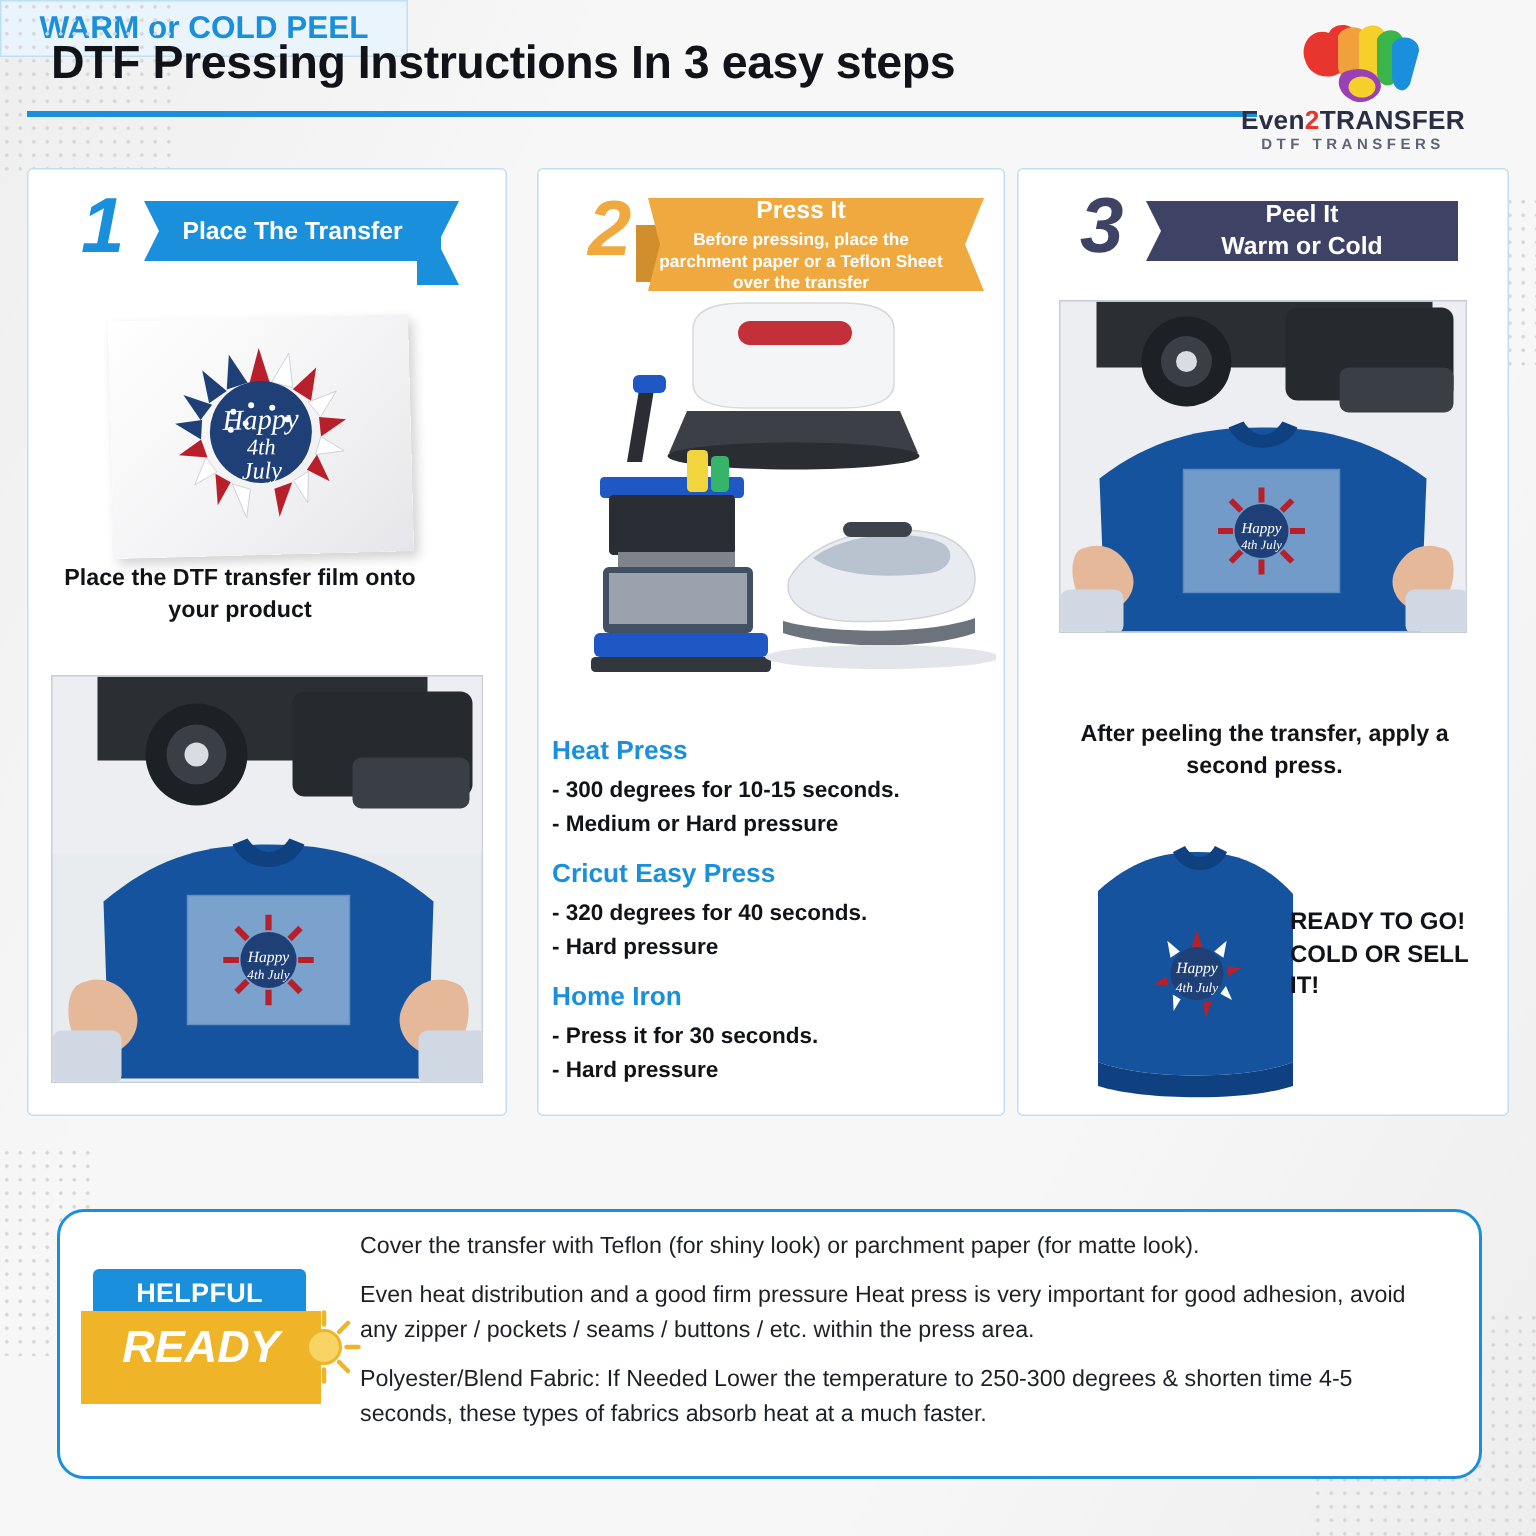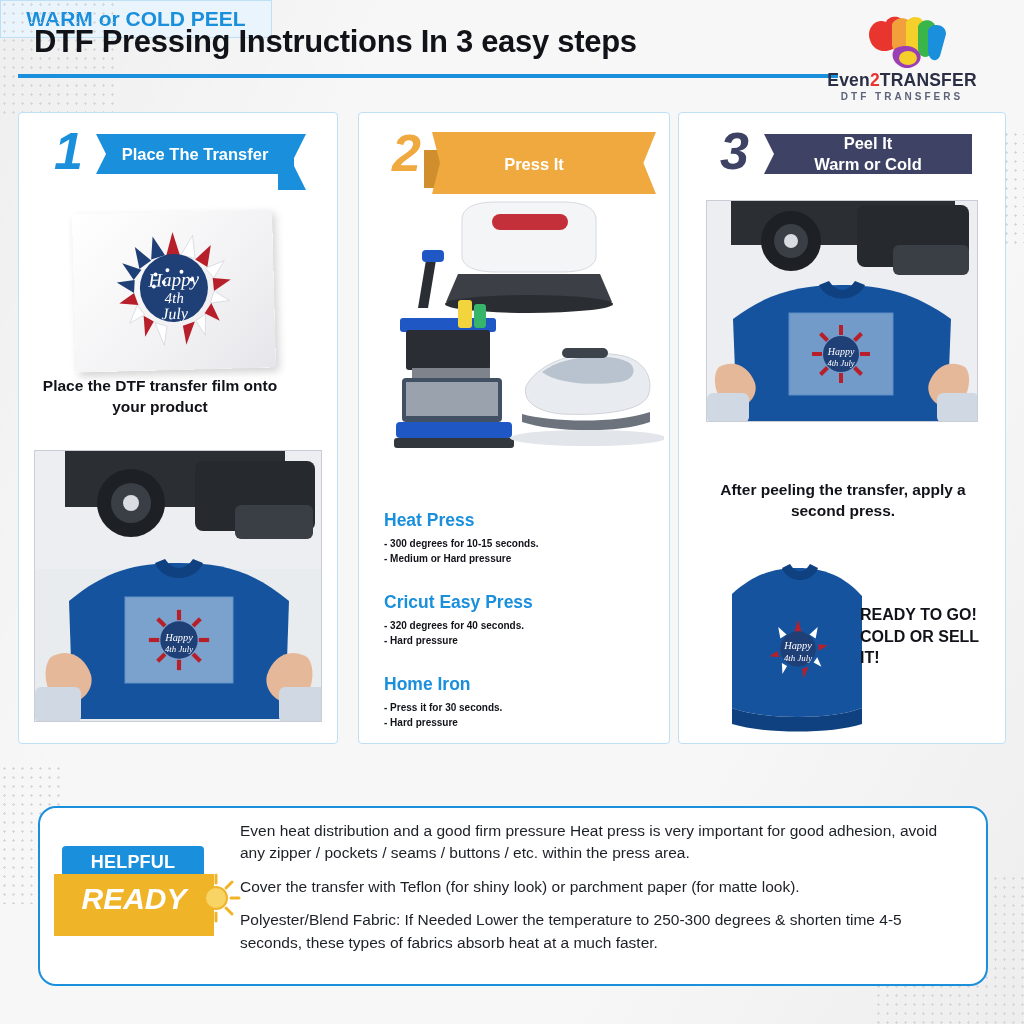--- a/index.html
+++ b/index.html
@@ -160,23 +160,23 @@
   }
   #p3-ready {
     position: absolute; left: 860px; top: 604px; width: 138px;
     font-size: 16px; font-weight: bold; color: #111319; line-height: 1.35;
   }
 
   
   #p2-art { left: 366px; top: 200px; width: 298px; height: 268px; }
 
   
-  .spec { position: absolute; left: 384px; width: 286px; margin-top: 20px; }
+  .spec { position: absolute; left: 368px; width: 286px; }
   .spec h4 { font-size: 17.5px; color: #1a8fdc; font-weight: bold; margin-bottom: 5px; }
-  .spec p { font-size: 10px; color: #111319; font-weight: bold; line-height: 1.5; }
+  .spec p { font-size: 15px; color: #111319; font-weight: bold; line-height: 1.5; }
   #spec1 { top: 490px; }
   #spec2 { top: 572px; }
   #spec3 { top: 654px; }
 
   
   #tips {
     position: absolute; left: 38px; top: 806px; width: 950px; height: 180px;
     background: #ffffff; border: 2px solid #1a8fdc; border-radius: 18px;
   }
   #tipsbadge { position: absolute; left: 54px; top: 834px; width: 176px; height: 132px; }
@@ -320,20 +320,21 @@
     </svg>
   </div>
 
   <div class="panel" id="panel2"></div>
 
   <div class="stepnum" id="s2num">2</div>
   <div id="s2tailL"></div>
   <div id="s2tailR"></div>
   <div class="ribbon" id="s2ribbon">
     <div class="rtitle">Press It</div>
+    <div class="rsub">Before pressing, place the parchment paper or a Teflon Sheet over the transfer</div>
   </div>
 
   <div class="imgcard" id="p2-art">
     <svg viewBox="0 0 298 268" width="298" height="268">
       <rect width="298" height="268" fill="#ffffff"></rect>
 
       <g>
         <path d="M96 20 C96 8, 108 2, 130 2 H196 C218 2, 230 8, 230 20 V56 C230 66, 218 72, 196 72 H130 C108 72, 96 66, 96 56 Z" fill="#f4f5f7" stroke="#d6d9de"></path>
         <rect x="126" y="14" width="76" height="16" rx="8" fill="#c4303a"></rect>
         <path d="M92 74 H234 L246 102 H80 Z" fill="#3c3f45"></path>
@@ -469,18 +470,18 @@
         <line x1="10" y1="10" x2="16" y2="16"></line>
           <line x1="36" y1="36" x2="42" y2="42"></line>
         <line x1="42" y1="10" x2="36" y2="16"></line>
           <line x1="16" y1="36" x2="10" y2="42"></line>
       </g>
       <circle cx="26" cy="26" r="11" fill="#f7d463" stroke="#f0b429" stroke-width="2"></circle>
     </svg>
   </div>
 
   <div id="tipstext">
+    <p>Cover the transfer with Teflon (for shiny look) or parchment paper (for matte look).</p>
     <p>Even heat distribution and a good firm pressure Heat press is very important for good adhesion, avoid any zipper / pockets / seams / buttons / etc. within the press area.</p>
-    <p>Cover the transfer with Teflon (for shiny look) or parchment paper (for matte look).</p>
     <p>Polyester/Blend Fabric: If Needed Lower the temperature to 250-300 degrees &amp; shorten time 4-5 seconds, these types of fabrics absorb heat at a much faster.</p>
   </div>
 
 </div>
 
 </body></html>

